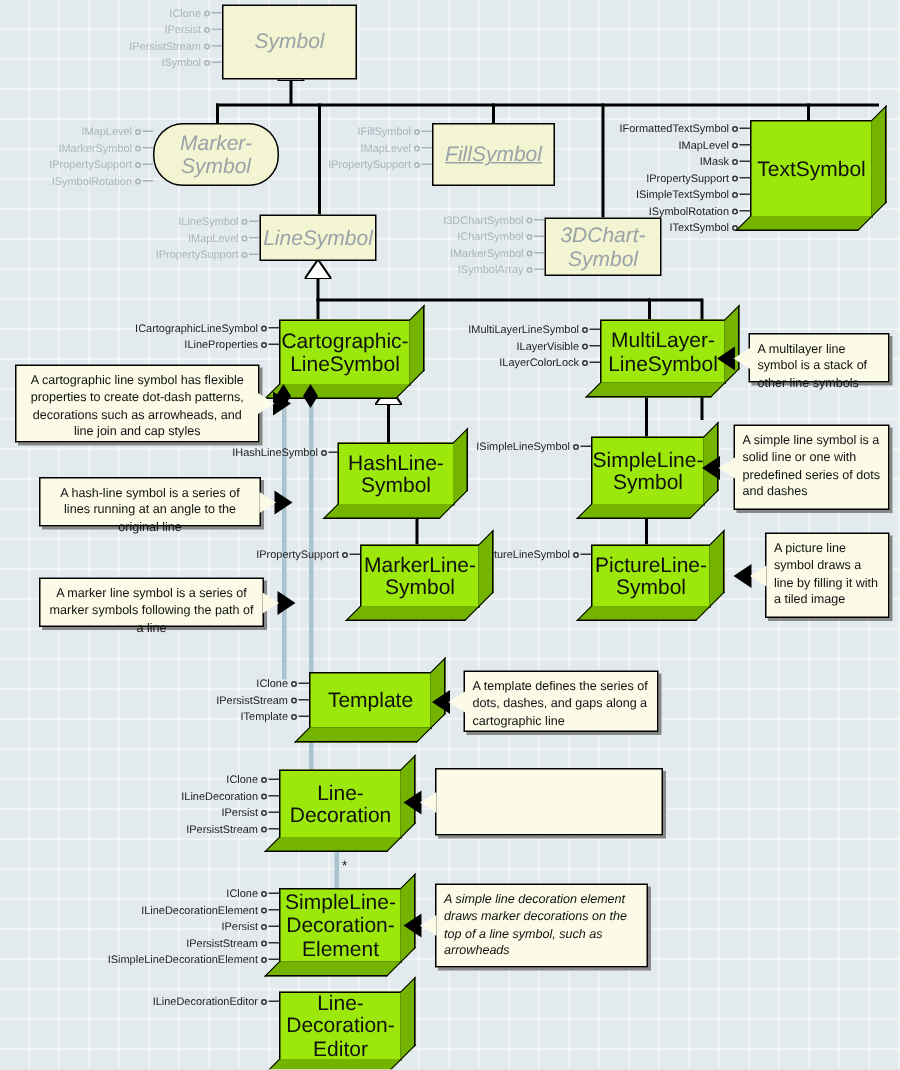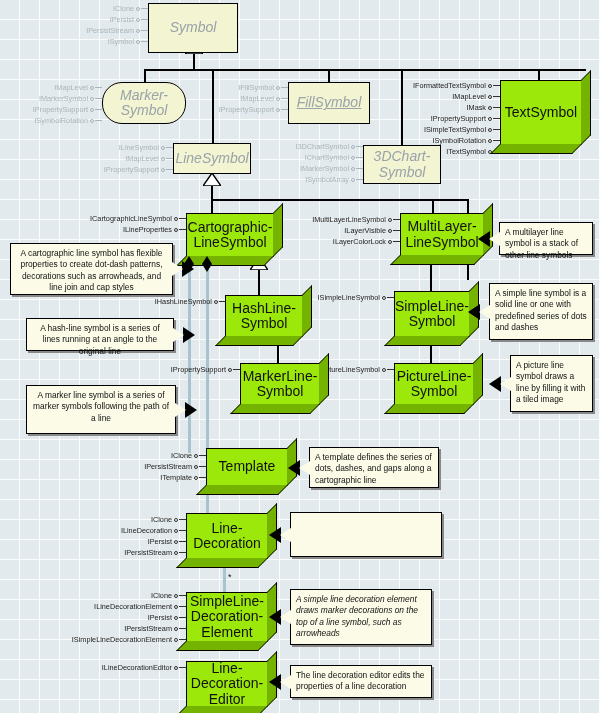--- a/index.html
+++ b/index.html
@@ -623,21 +623,21 @@
   <div class="note right-pt ctr-right" style="left:10px; top:243px; width:163px; height:52px; text-align:center;">
     <span>A cartographic line symbol has flexible properties to create dot-dash patterns, decorations such as arrowheads, and line join and cap styles</span>
     <span class="pt"></span>
   </div>
 
   <div class="note right-pt ctr-right" style="left:26px; top:318px; width:148px; height:33px; text-align:center;">
     <span>A hash-line symbol is a series of lines running at an angle to the original line</span>
     <span class="pt"></span>
   </div>
 
-  <div class="note right-pt ctr-right" style="left:26px; top:385px; width:150px; height:49px; text-align:center;">
+  <div class="note right-pt ctr-right" style="left:26px; top:385px; width:150px; height:33px; text-align:center;">
     <span>A marker line symbol is a series of marker symbols following the path of a line</span>
     <span class="pt"></span>
   </div>
 
   <div class="note left-pt ctr-left" style="left:489px; top:283px; width:104px; height:57px;">
     <span>A simple line symbol is a solid line or one with predefined series of dots and dashes</span>
     <span class="pt"></span>
   </div>
 
   <div class="note left-pt ctr-left" style="left:499px; top:222px; width:94px; height:33px;">
@@ -657,18 +657,14 @@
 
   <div class="note left-pt ctr-left" style="left:290px; top:512px; width:152px; height:45px;">
     <span class="pt"></span>
   </div>
 
   <div class="note left-pt ctr-left" style="left:290px; top:589px; width:142px; height:56px;font-style:italic;">
     <span>A simple line decoration element draws marker decorations on the top of a line symbol, such as arrowheads</span>
     <span class="pt"></span>
   </div>
 
-  <div class="note left-pt ctr-left" style="left:290px; top:665px; width:142px; height:33px;">
-    <span>The line decoration editor edits the properties of a line decoration</span>
-    <span class="pt"></span>
-  </div>
 
 </div>
 
 </body></html>

